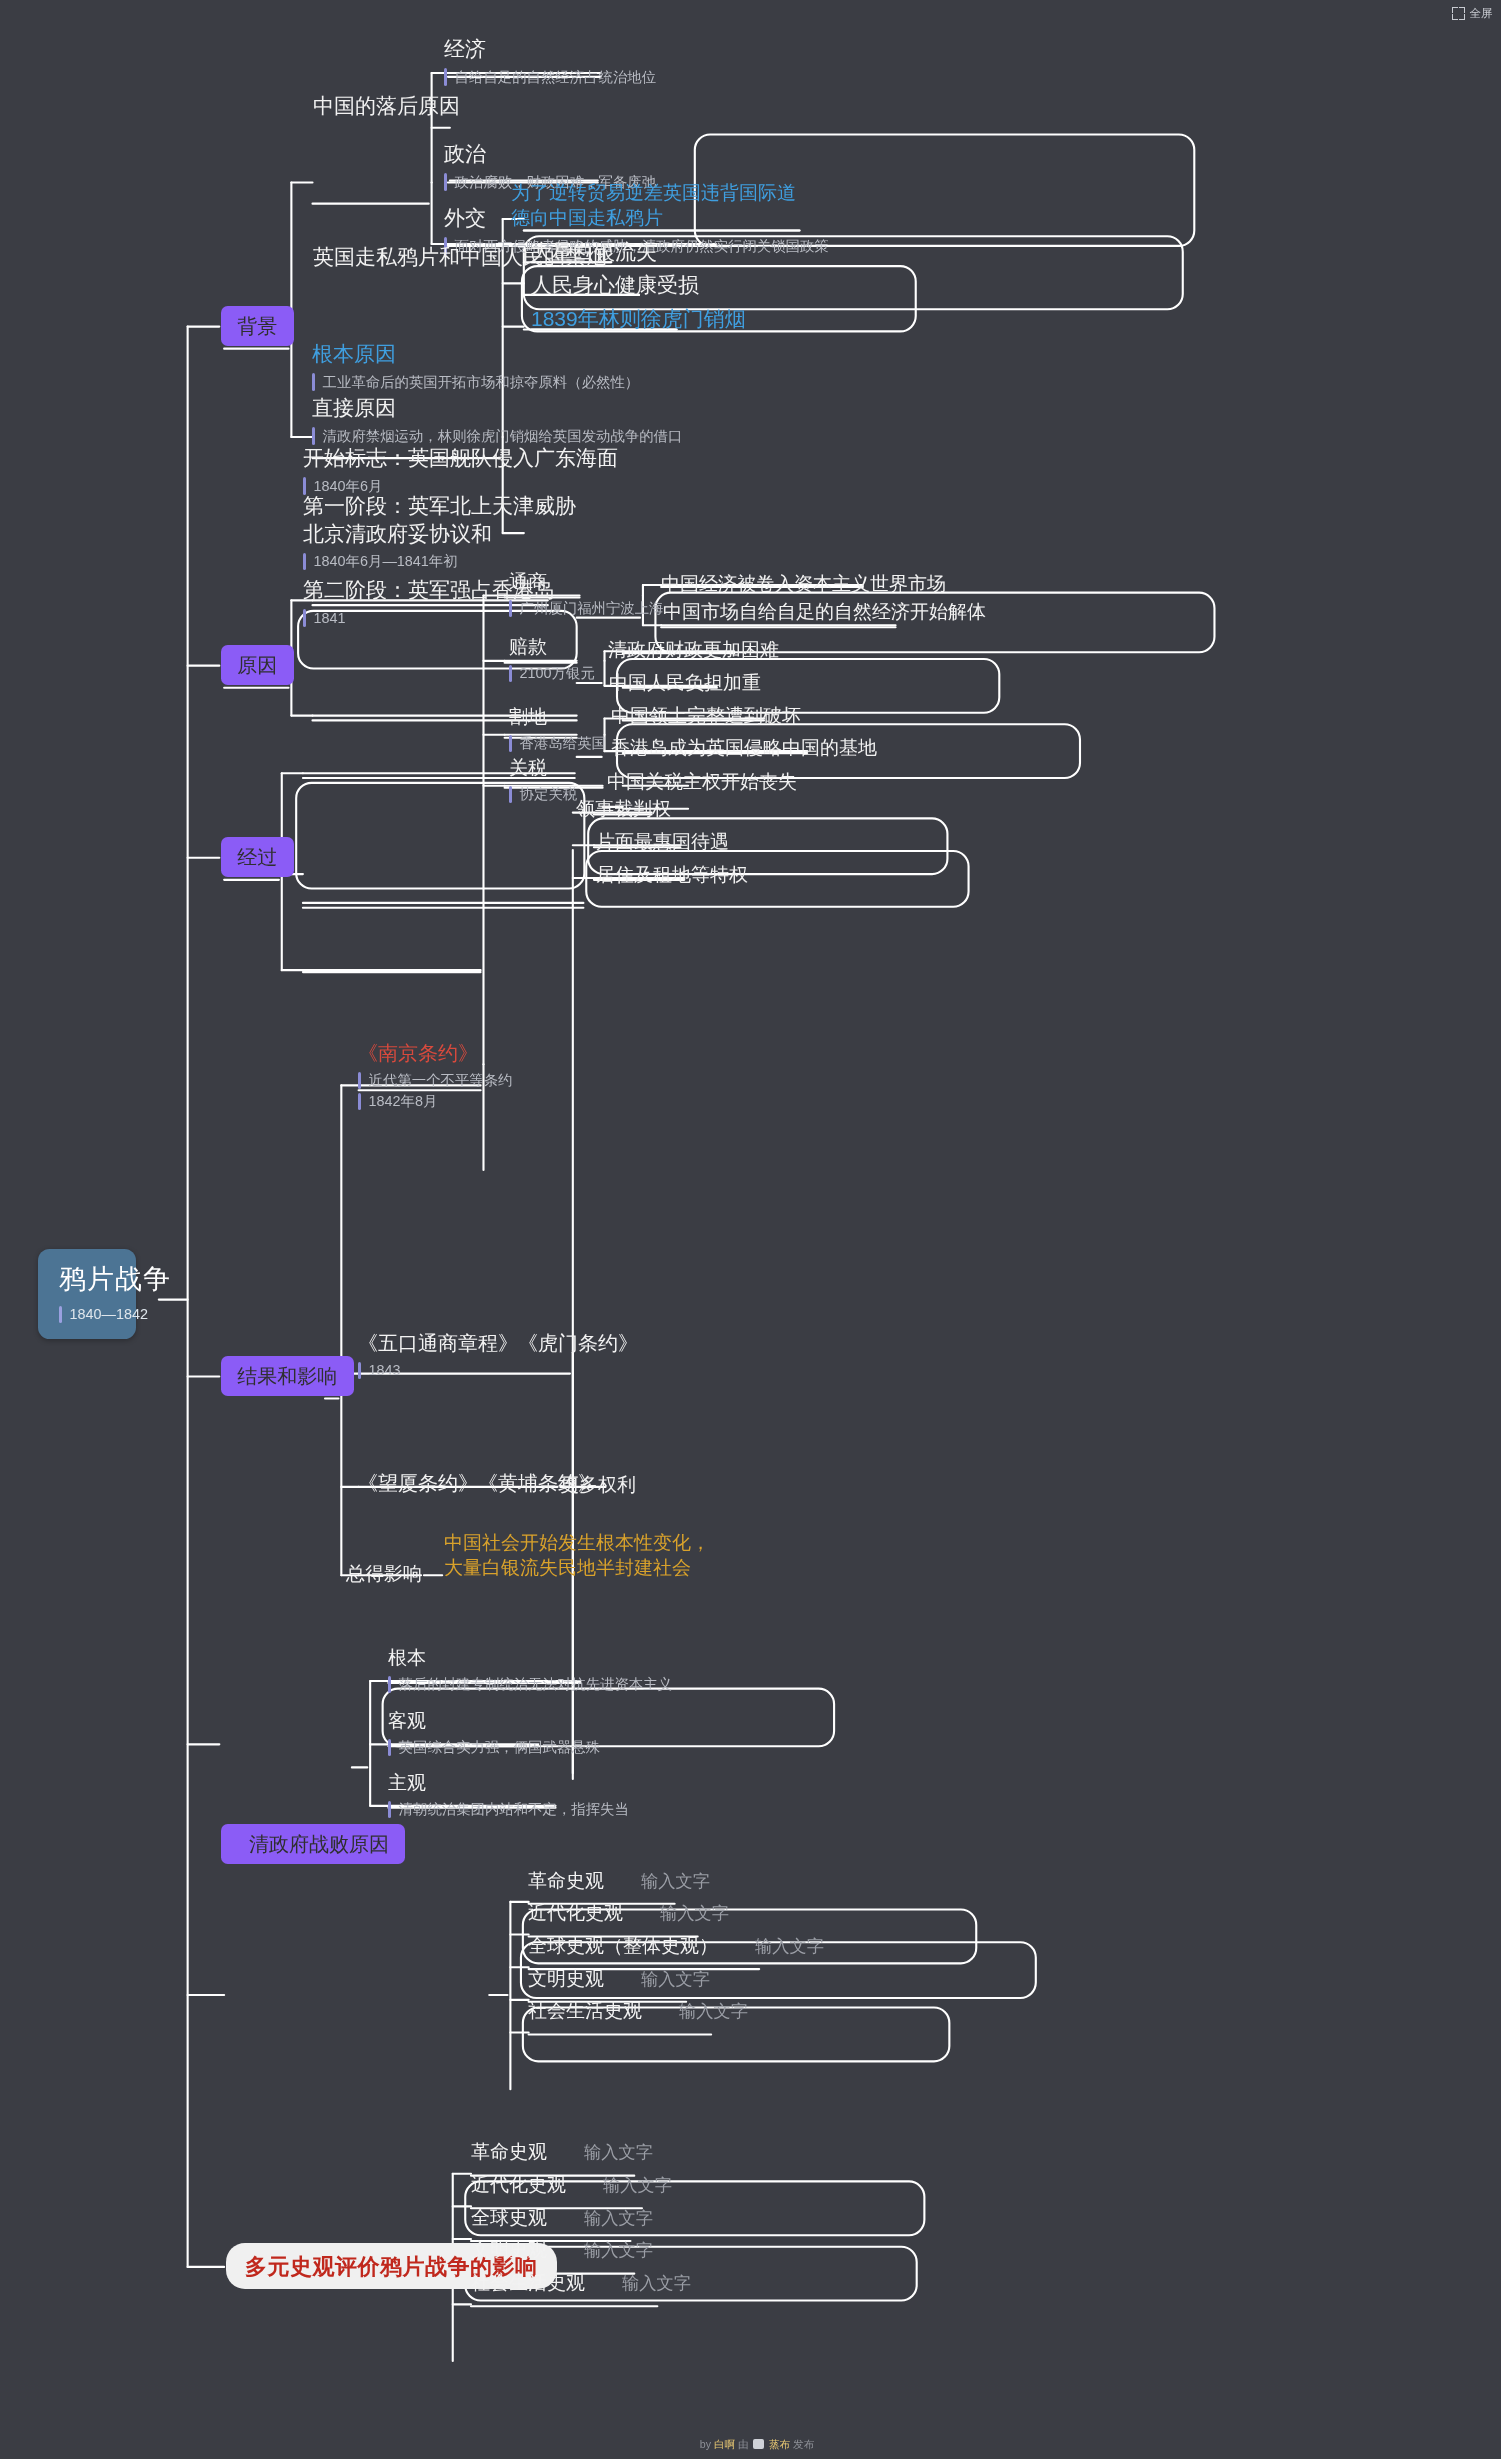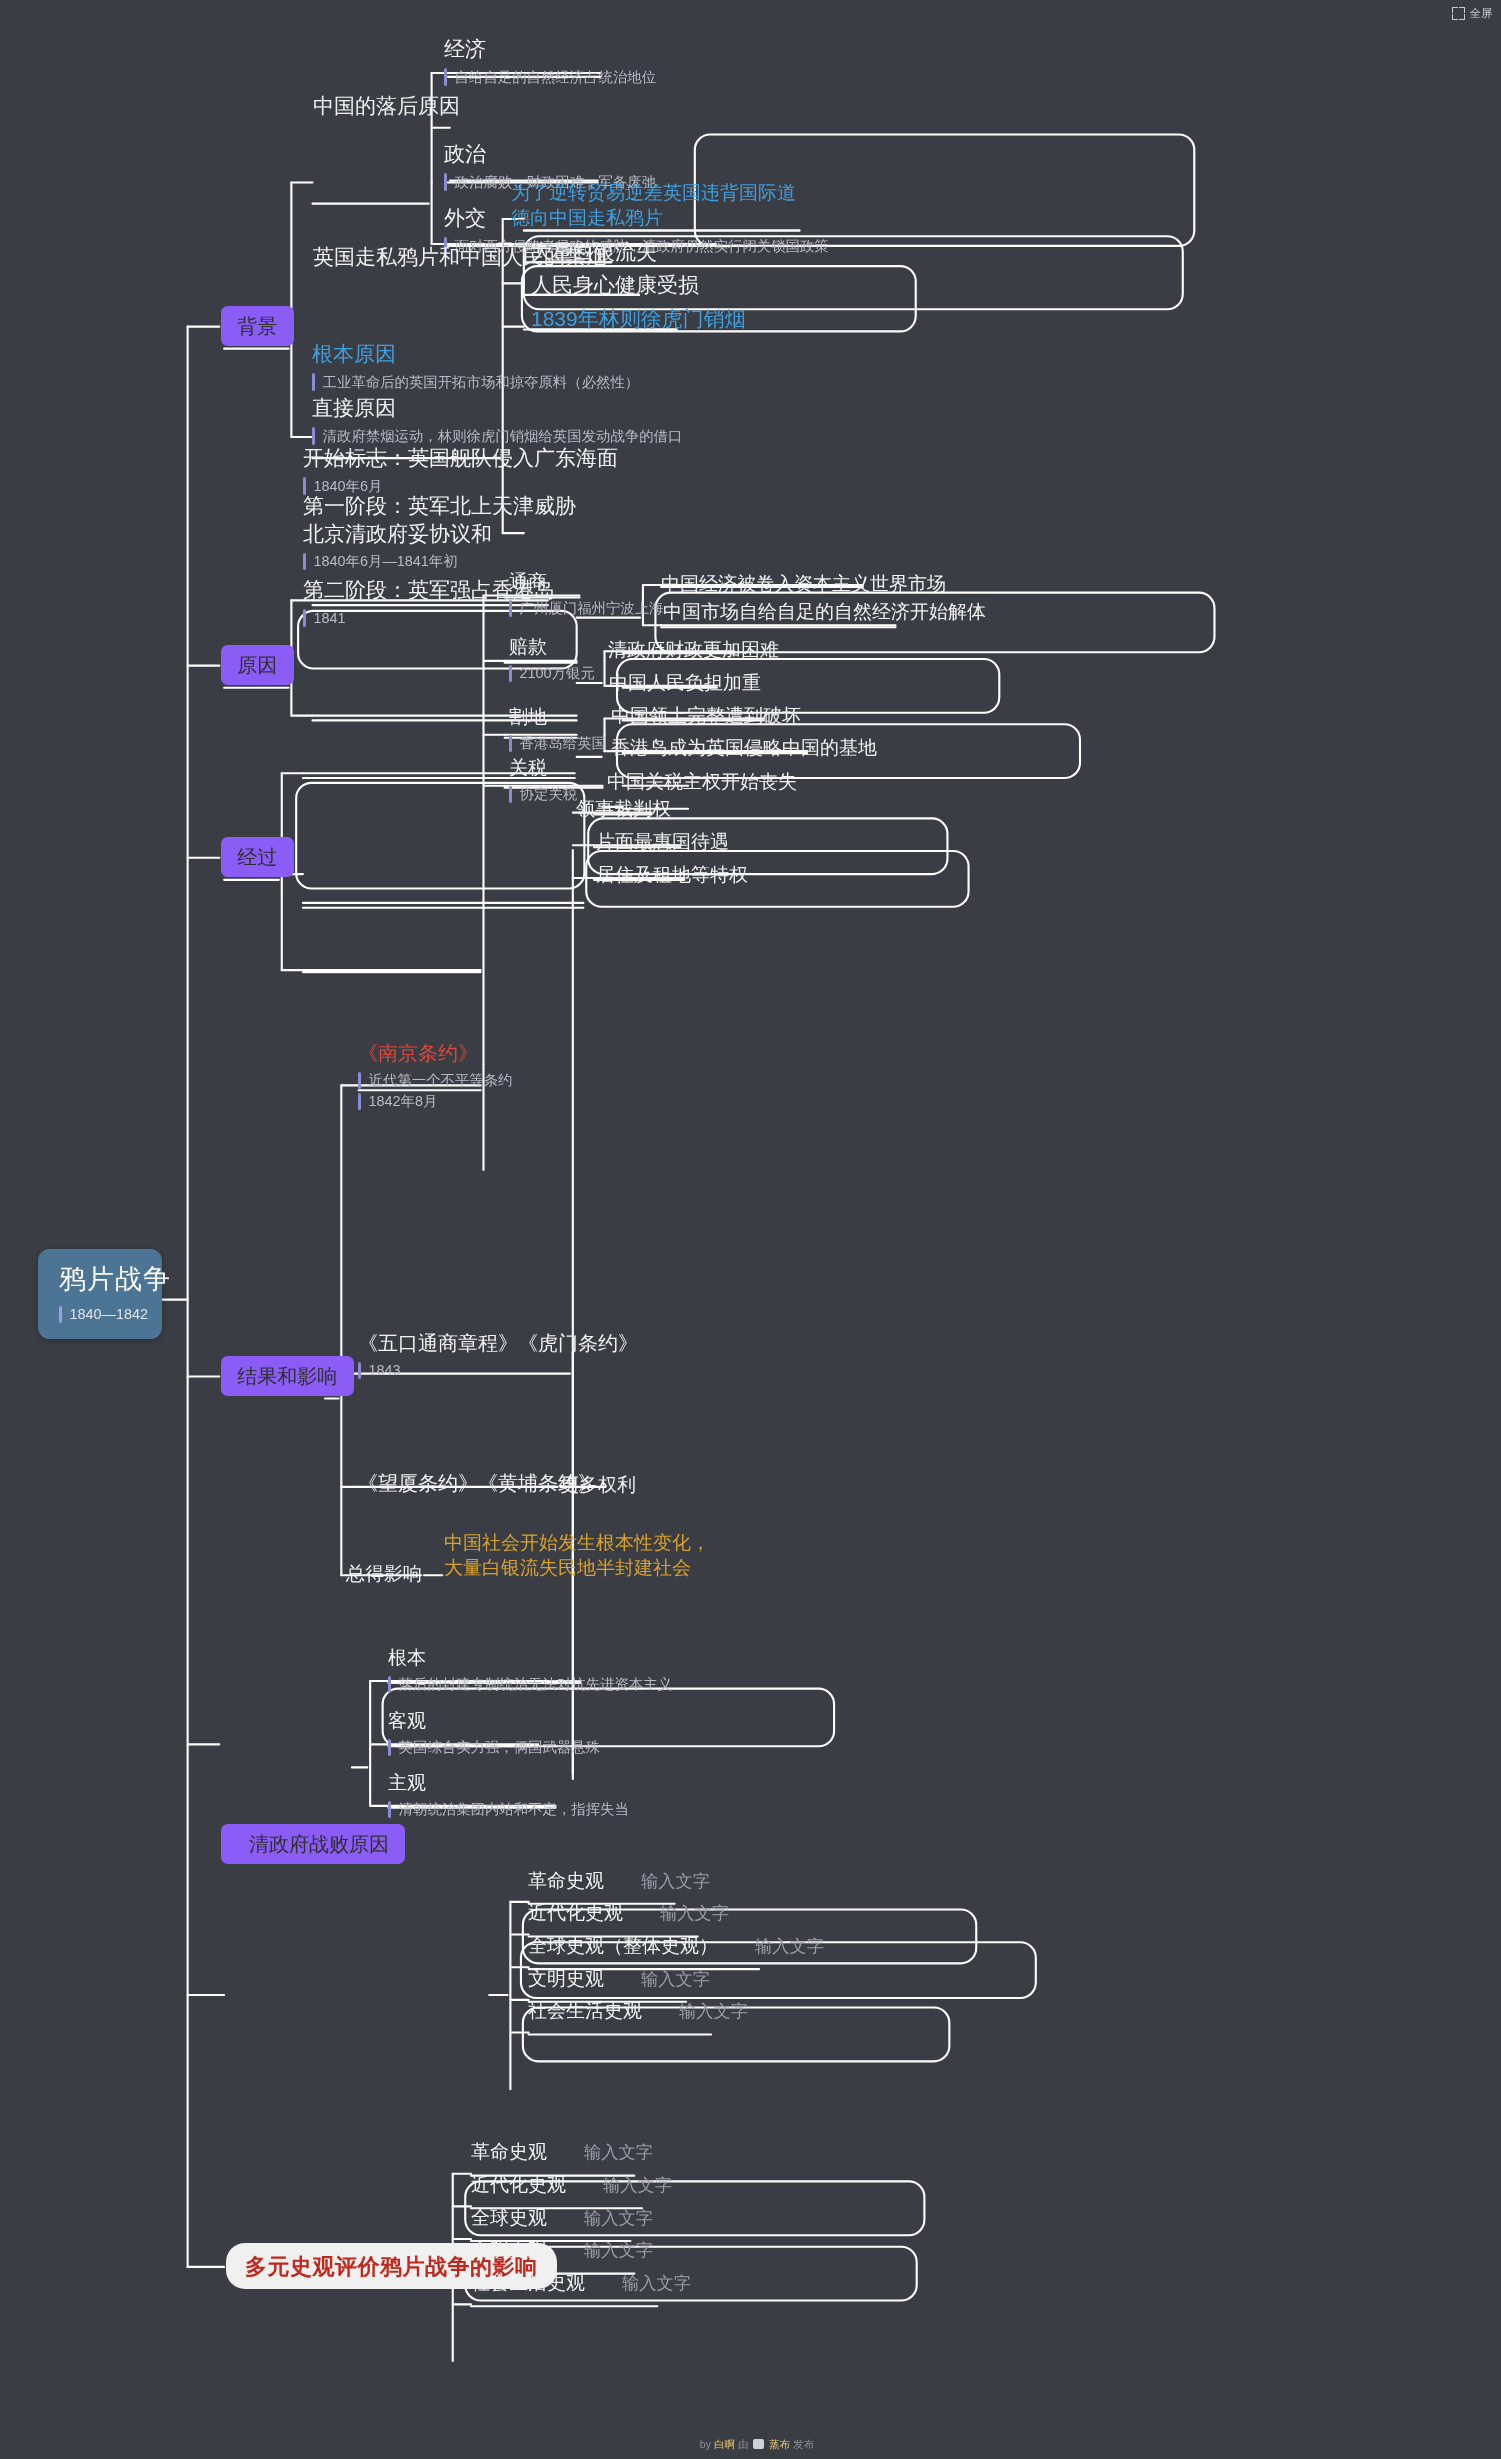--- a/index.html
+++ b/index.html
@@ -295,21 +295,21 @@
   <div class="toolbar">
     <span class="fs-icon">
         <i></i>
         <i></i>
         <i></i>
         <i></i>
       </span>
     <span>全屏</span>
   </div>
 
-  <div class="node root" style="left:38px;top:1249px;width:124px;">
+  <div class="node root" style="left:38px;top:1249px;width:98px;">
     <div class="title">鸦片战争</div>
     <div class="note">1840—1842</div>
   </div>
 
   <div class="node boxed" style="left:221px;top:306px;">
     <div class="title">背景</div>
   </div>
   <div class="node boxed" style="left:221px;top:645px;">
     <div class="title">原因</div>
   </div>

